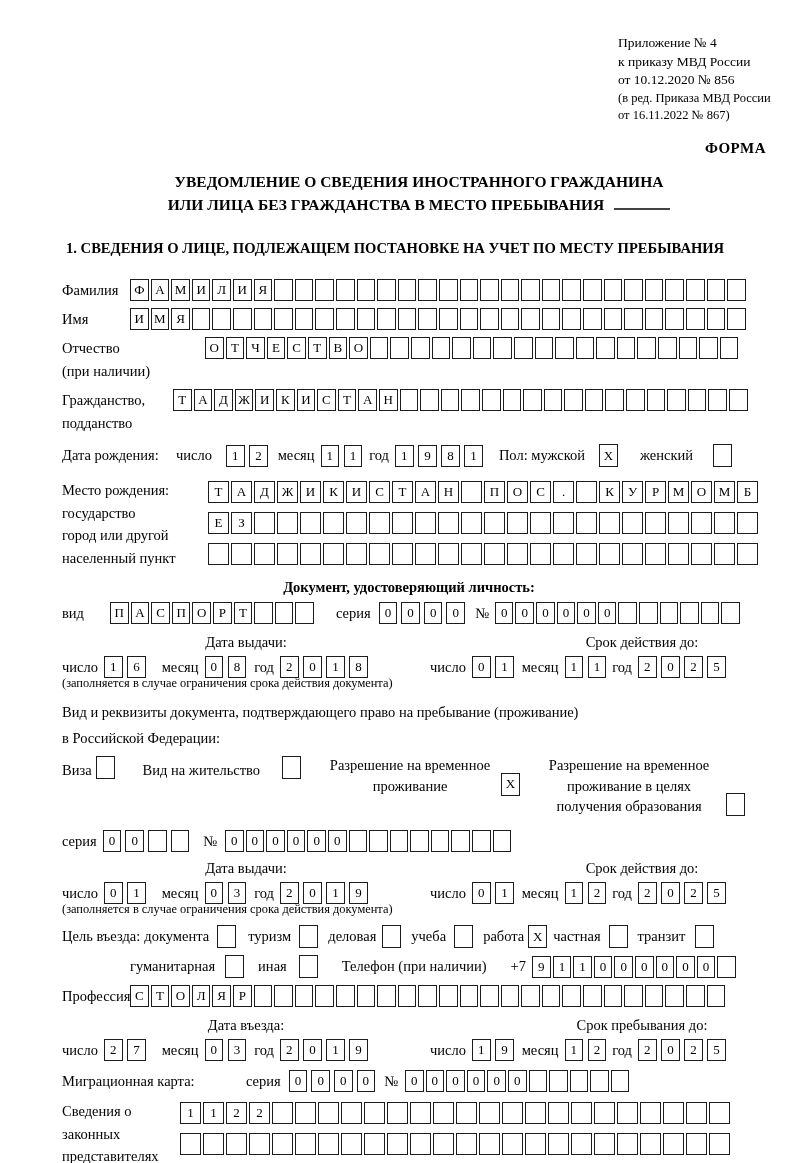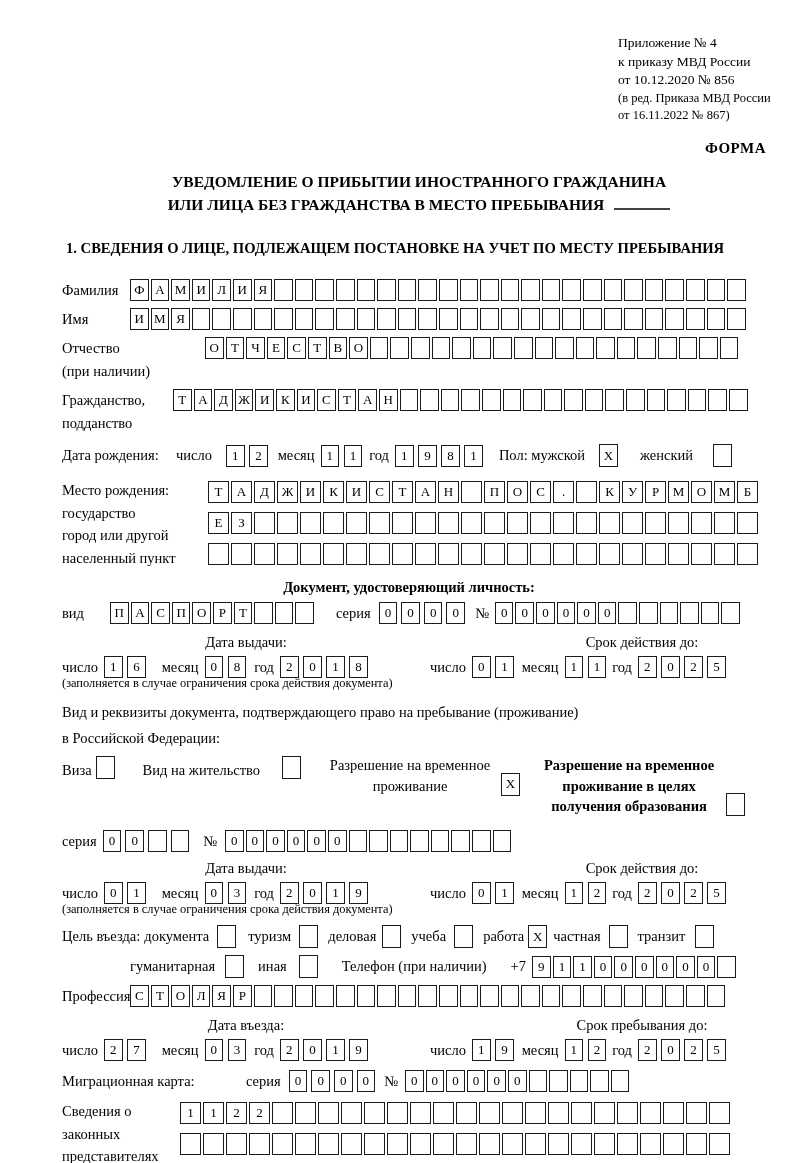--- a/index.html
+++ b/index.html
@@ -54,21 +54,21 @@
   <div class="appendix">
     <div>Приложение № 4</div>
     <div>к приказу МВД России</div>
     <div>от 10.12.2020 № 856</div>
     <div class="small">(в ред. Приказа МВД России</div>
     <div class="small">от 16.11.2022 № 867)</div>
   </div>
   <div class="form-label">ФОРМА</div>
 
   <div class="title">
-    <div>УВЕДОМЛЕНИЕ О ПРИБЫТИИ ИНОСТРАННОГО ГРАЖДАНИНА</div>
+    <div>УВЕДОМЛЕНИЕ О СВЕДЕНИЯ ИНОСТРАННОГО ГРАЖДАНИНА</div>
     <div><span>ИЛИ ЛИЦА БЕЗ ГРАЖДАНСТВА В МЕСТО ПРЕБЫВАНИЯ</span><span class="uline"></span></div>
   </div>
 
   <div class="sec-heading">1. СВЕДЕНИЯ О ЛИЦЕ, ПОДЛЕЖАЩЕМ ПОСТАНОВКЕ НА УЧЕТ ПО МЕСТУ ПРЕБЫВАНИЯ</div>
 
   <div class="row">
     <span class="lblcol w68">Фамилия</span>
     <span class="boxes">
         <span class="cell">Ф</span>
         <span class="cell">А</span>
@@ -435,21 +435,21 @@
           <span class="cell"></span>
         </span>
     </span>
     <span class="opt" style="margin-left:26px;">
       <span class="optxt" style="width:166px;">Разрешение на временное проживание</span>
       <span class="boxes cb">
           <span class="cell">X</span>
         </span>
     </span>
     <span class="opt" style="margin-left:20px;">
-      <span class="optxt" style="width:178px;font-weight:bold;">Разрешение на временное проживание в целях получения образования</span>
+      <span class="optxt" style="width:178px;">Разрешение на временное проживание в целях получения образования</span>
       <span class="boxes cb">
           <span class="cell"></span>
         </span>
     </span>
   </div>
 
   <div class="row" style="margin-top:14px;">
     <span class="lbl mr">серия</span>
     <span class="boxes" style="gap:4px;">
         <span class="cell">0</span>

